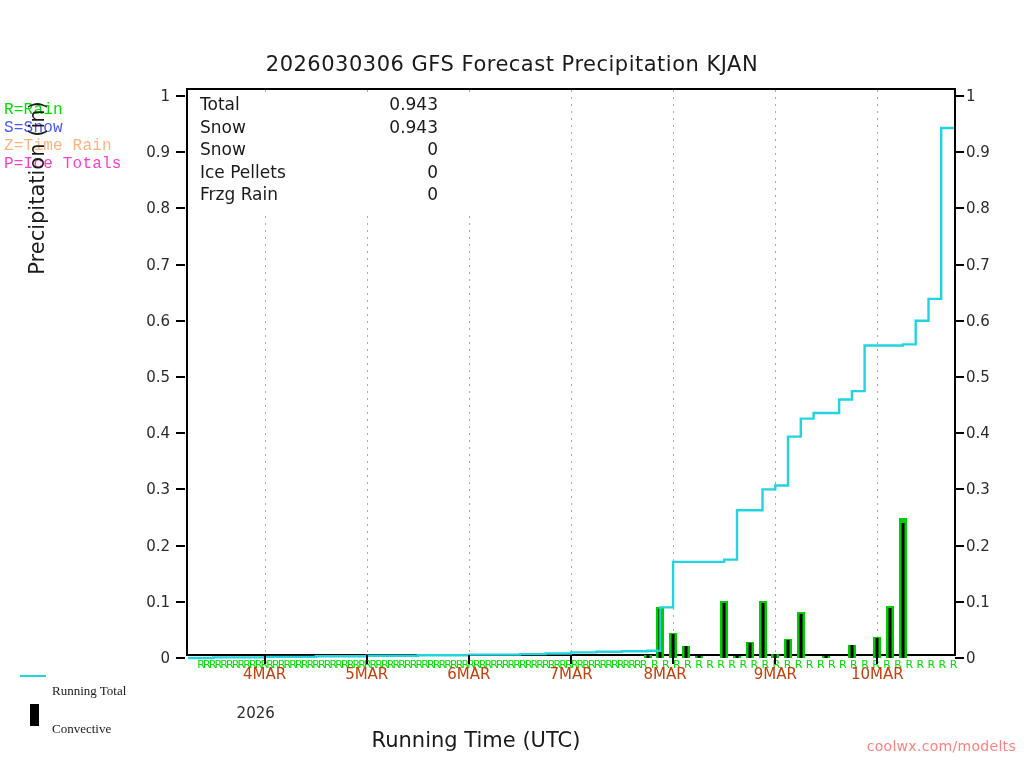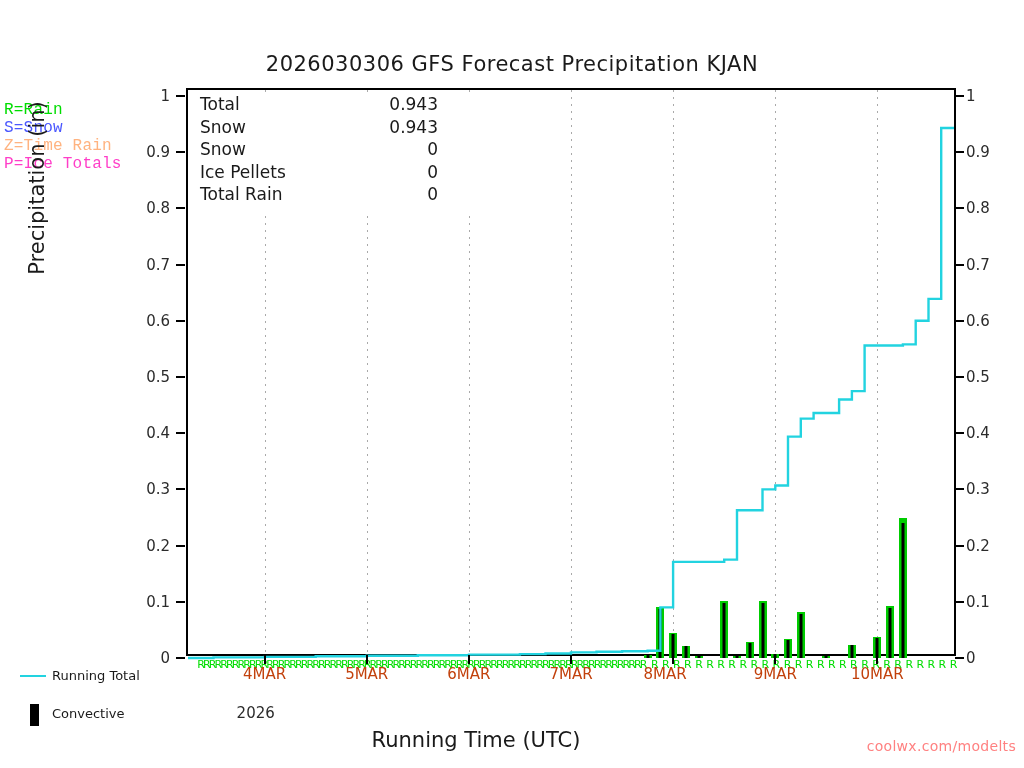--- a/index.html
+++ b/index.html
@@ -59,21 +59,21 @@
   }
   .totbox .hdr{font-size:17px;color:#1a1a1a;border-bottom:1.5px solid #000;
     display:inline-block;padding:0 4px 1px 2px;margin-bottom:1px;}
   .totrow{position:relative;height:22.5px;font-size:17px;color:#1a1a1a;}
   .totrow .k{position:absolute;left:2px;top:0;}
   .totrow .v{position:absolute;left:150px;top:0;width:90px;text-align:right;}
 
   
   .blegend{position:absolute;left:10px;top:666px;font-size:13px;color:#1a1a1a;}
   .blegend .row{position:relative;height:38px;}
-  .blegend .lab{position:absolute;left:42px;top:2px;white-space:nowrap;}
+  .blegend .lab{position:absolute;left:42px;top:17px;white-space:nowrap;font-family:Liberation Serif, serif;}
   .legline{position:absolute;left:10px;top:9px;width:26px;height:2px;background:#22d3e0;}
   .legbar{position:absolute;left:20px;top:0px;width:9px;height:22px;background:#000;}
 
   
   .bar{position:absolute;bottom:0;background:#00cc00;}
   .bar .core{position:absolute;left:50%;transform:translateX(-50%);
     bottom:0;width:3px;background:#000;}
   .ptmark{position:absolute;font-size:11px;line-height:11px;white-space:pre;}
   #rline{position:absolute;left:0;top:0;width:100%;height:100%;overflow:visible;}
 </style>
@@ -295,21 +295,21 @@
             </div>
             <div class="totrow">
               <span class="k">Snow</span>
               <span class="v">0</span>
             </div>
             <div class="totrow">
               <span class="k">Ice Pellets</span>
               <span class="v">0</span>
             </div>
             <div class="totrow">
-              <span class="k">Total Rain</span>
+              <span class="k">Frzg Rain</span>
               <span class="v">0</span>
             </div>
           </div>
       </div>
     </div>
   </div>
 
   <div id="axislayer">
       <div class="ytick" style="left: 176px; top: 657px;"></div>
       <div class="ylabel left" style="left: 108px; width: 62px; top: 649px;">0</div>

